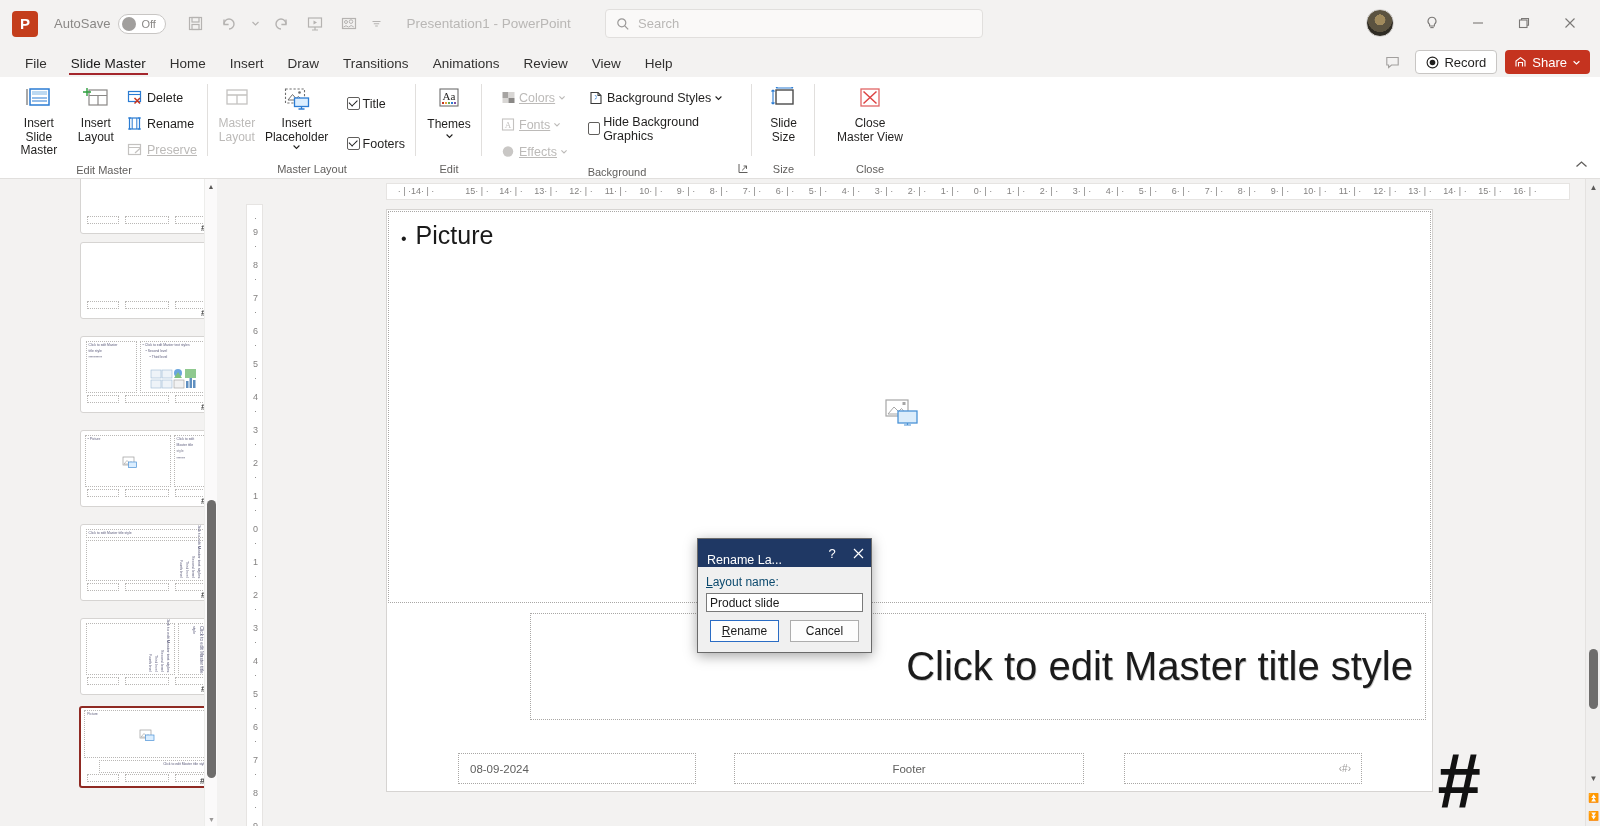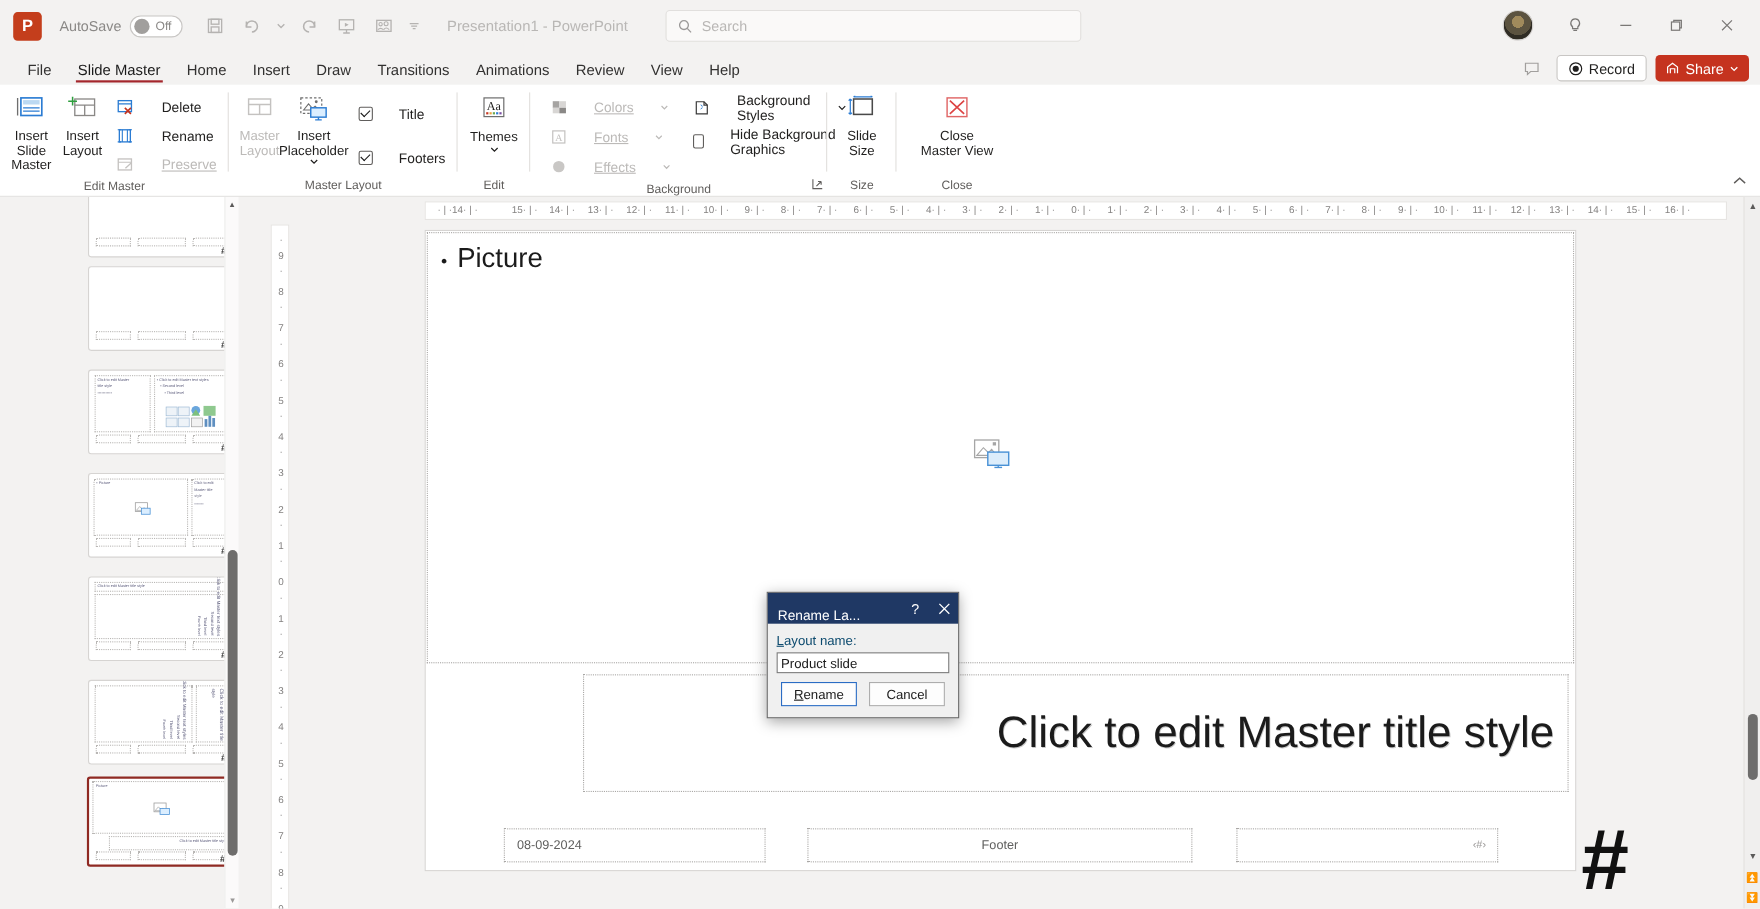--- a/index.html
+++ b/index.html
@@ -89,21 +89,21 @@
   .rgroup + .rgroup::before{
     content:"";position:absolute;left:-1px;top:7px;bottom:22px;width:1px;background:#e1dfdd;
   }
   .bigbtn{
     width:auto;min-width:44px;display:flex;flex-direction:column;align-items:center;
     padding:3px 6px;border-radius:3px;
   }
   .bigbtn .lbl{font-size:12px;color:#201f1e;text-align:center;line-height:13.5px;margin-top:3px;}
   .bigbtn.disabled .lbl{color:#bcbab8;}
   .smallbtn{
-    display:flex;align-items:center;gap:24px;height:25px;padding:0 5px;border-radius:3px;
+    display:flex;align-items:center;gap:3px;height:25px;padding:0 5px;border-radius:3px;
     font-size:12.5px;color:#201f1e;
   }
   .smallbtn.disabled{color:#bcbab8;text-decoration:underline;}
   .icn{display:flex;align-items:center;justify-content:center;}
   .chk{
     width:13px;height:13px;border:1px solid #605e5c;border-radius:2px;background:#fff;
     display:flex;align-items:center;justify-content:center;
   }
   .chk.on::after{
     content:"";width:7px;height:3.5px;border-left:1.6px solid #1b1b1b;border-bottom:1.6px solid #1b1b1b;

